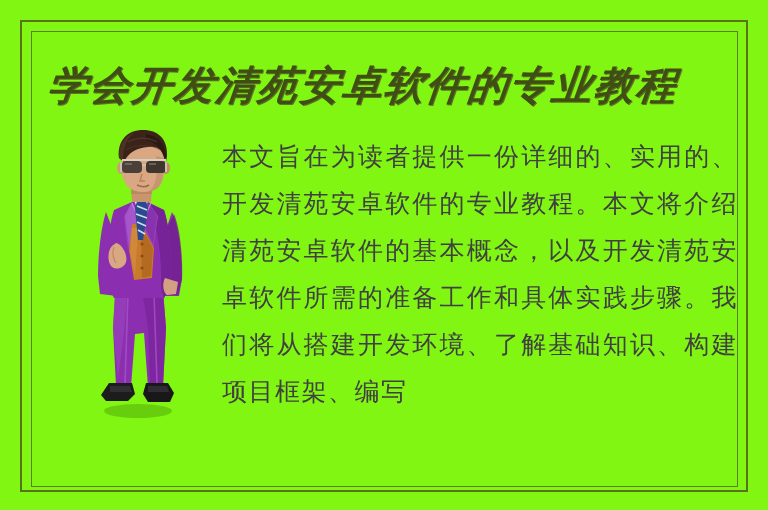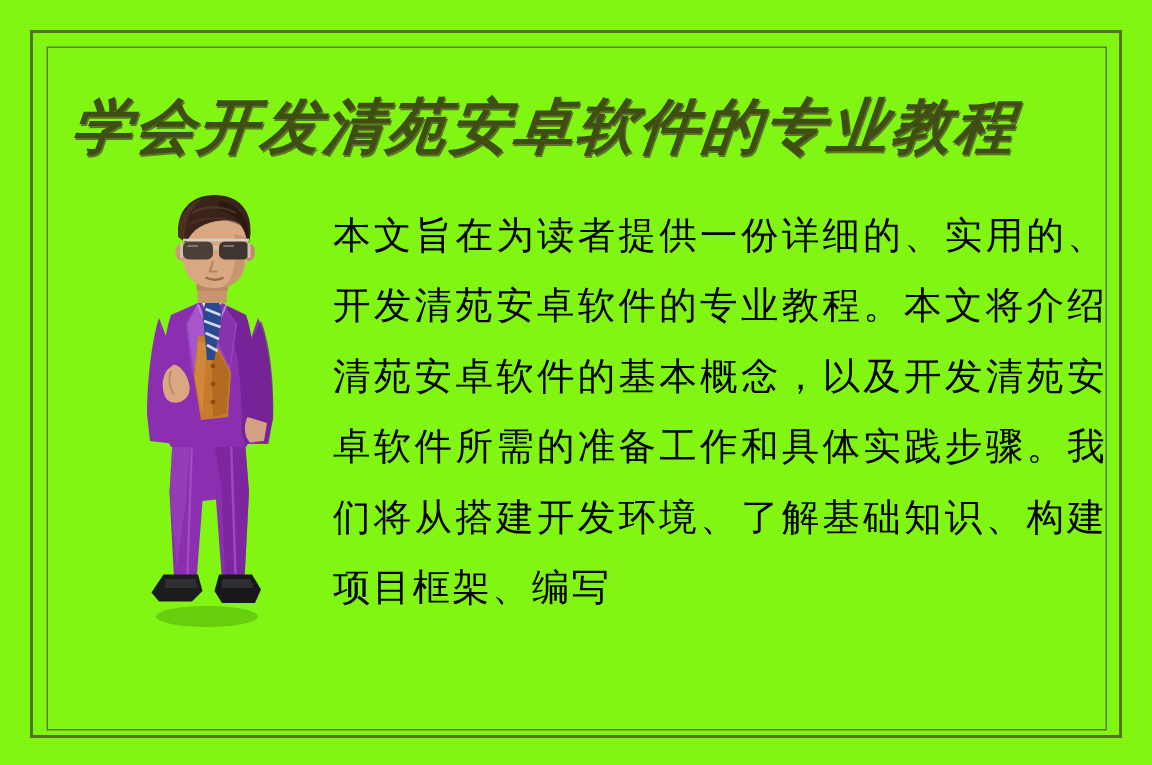--- a/index.html
+++ b/index.html
@@ -76,21 +76,21 @@
 
   
   .body-copy {
     position: absolute;
     left: 222px;
     top: 133px;
     width: 516px;
     height: 272px;
     margin: 0;
     overflow: hidden;
-    color: #000000;
+    color: #404040;
     font-family: "DejaVu Sans", "Liberation Sans", sans-serif;
     font-size: 25px;
     line-height: 47px;
     letter-spacing: 1.5px;
     text-align: justify;
     text-justify: inter-character;
     word-break: break-all;
   }
 </style>
 </head>

